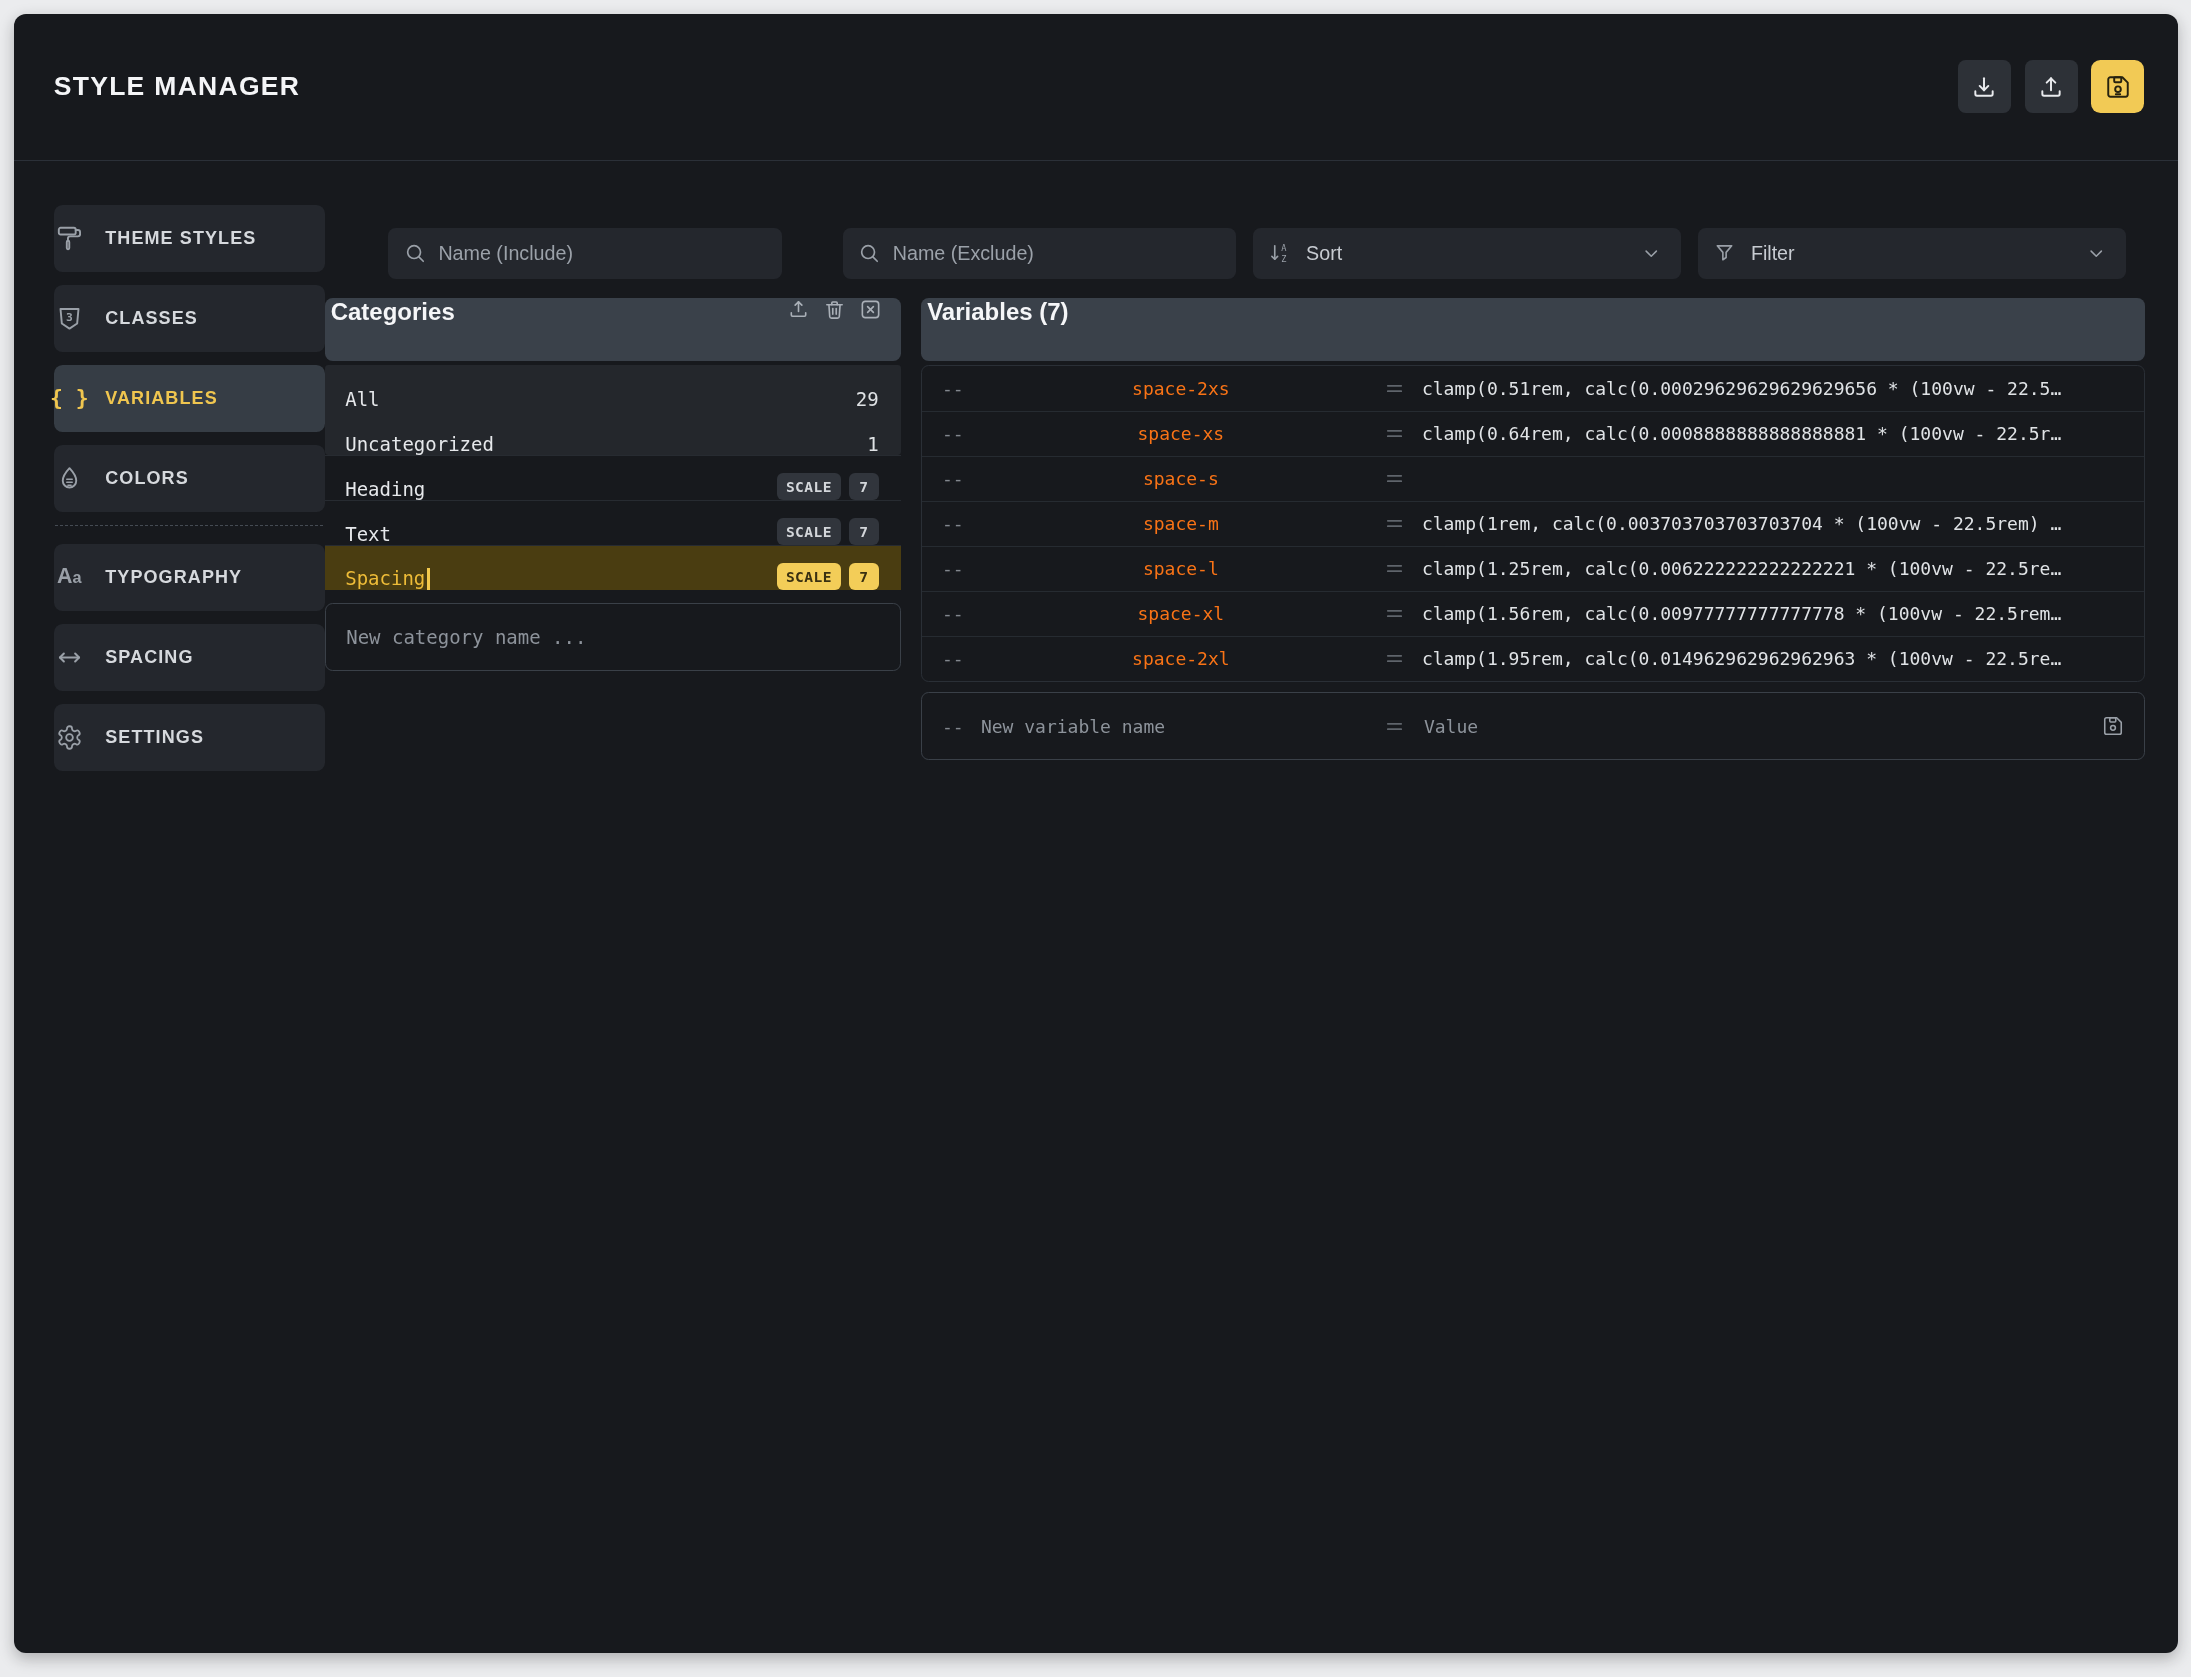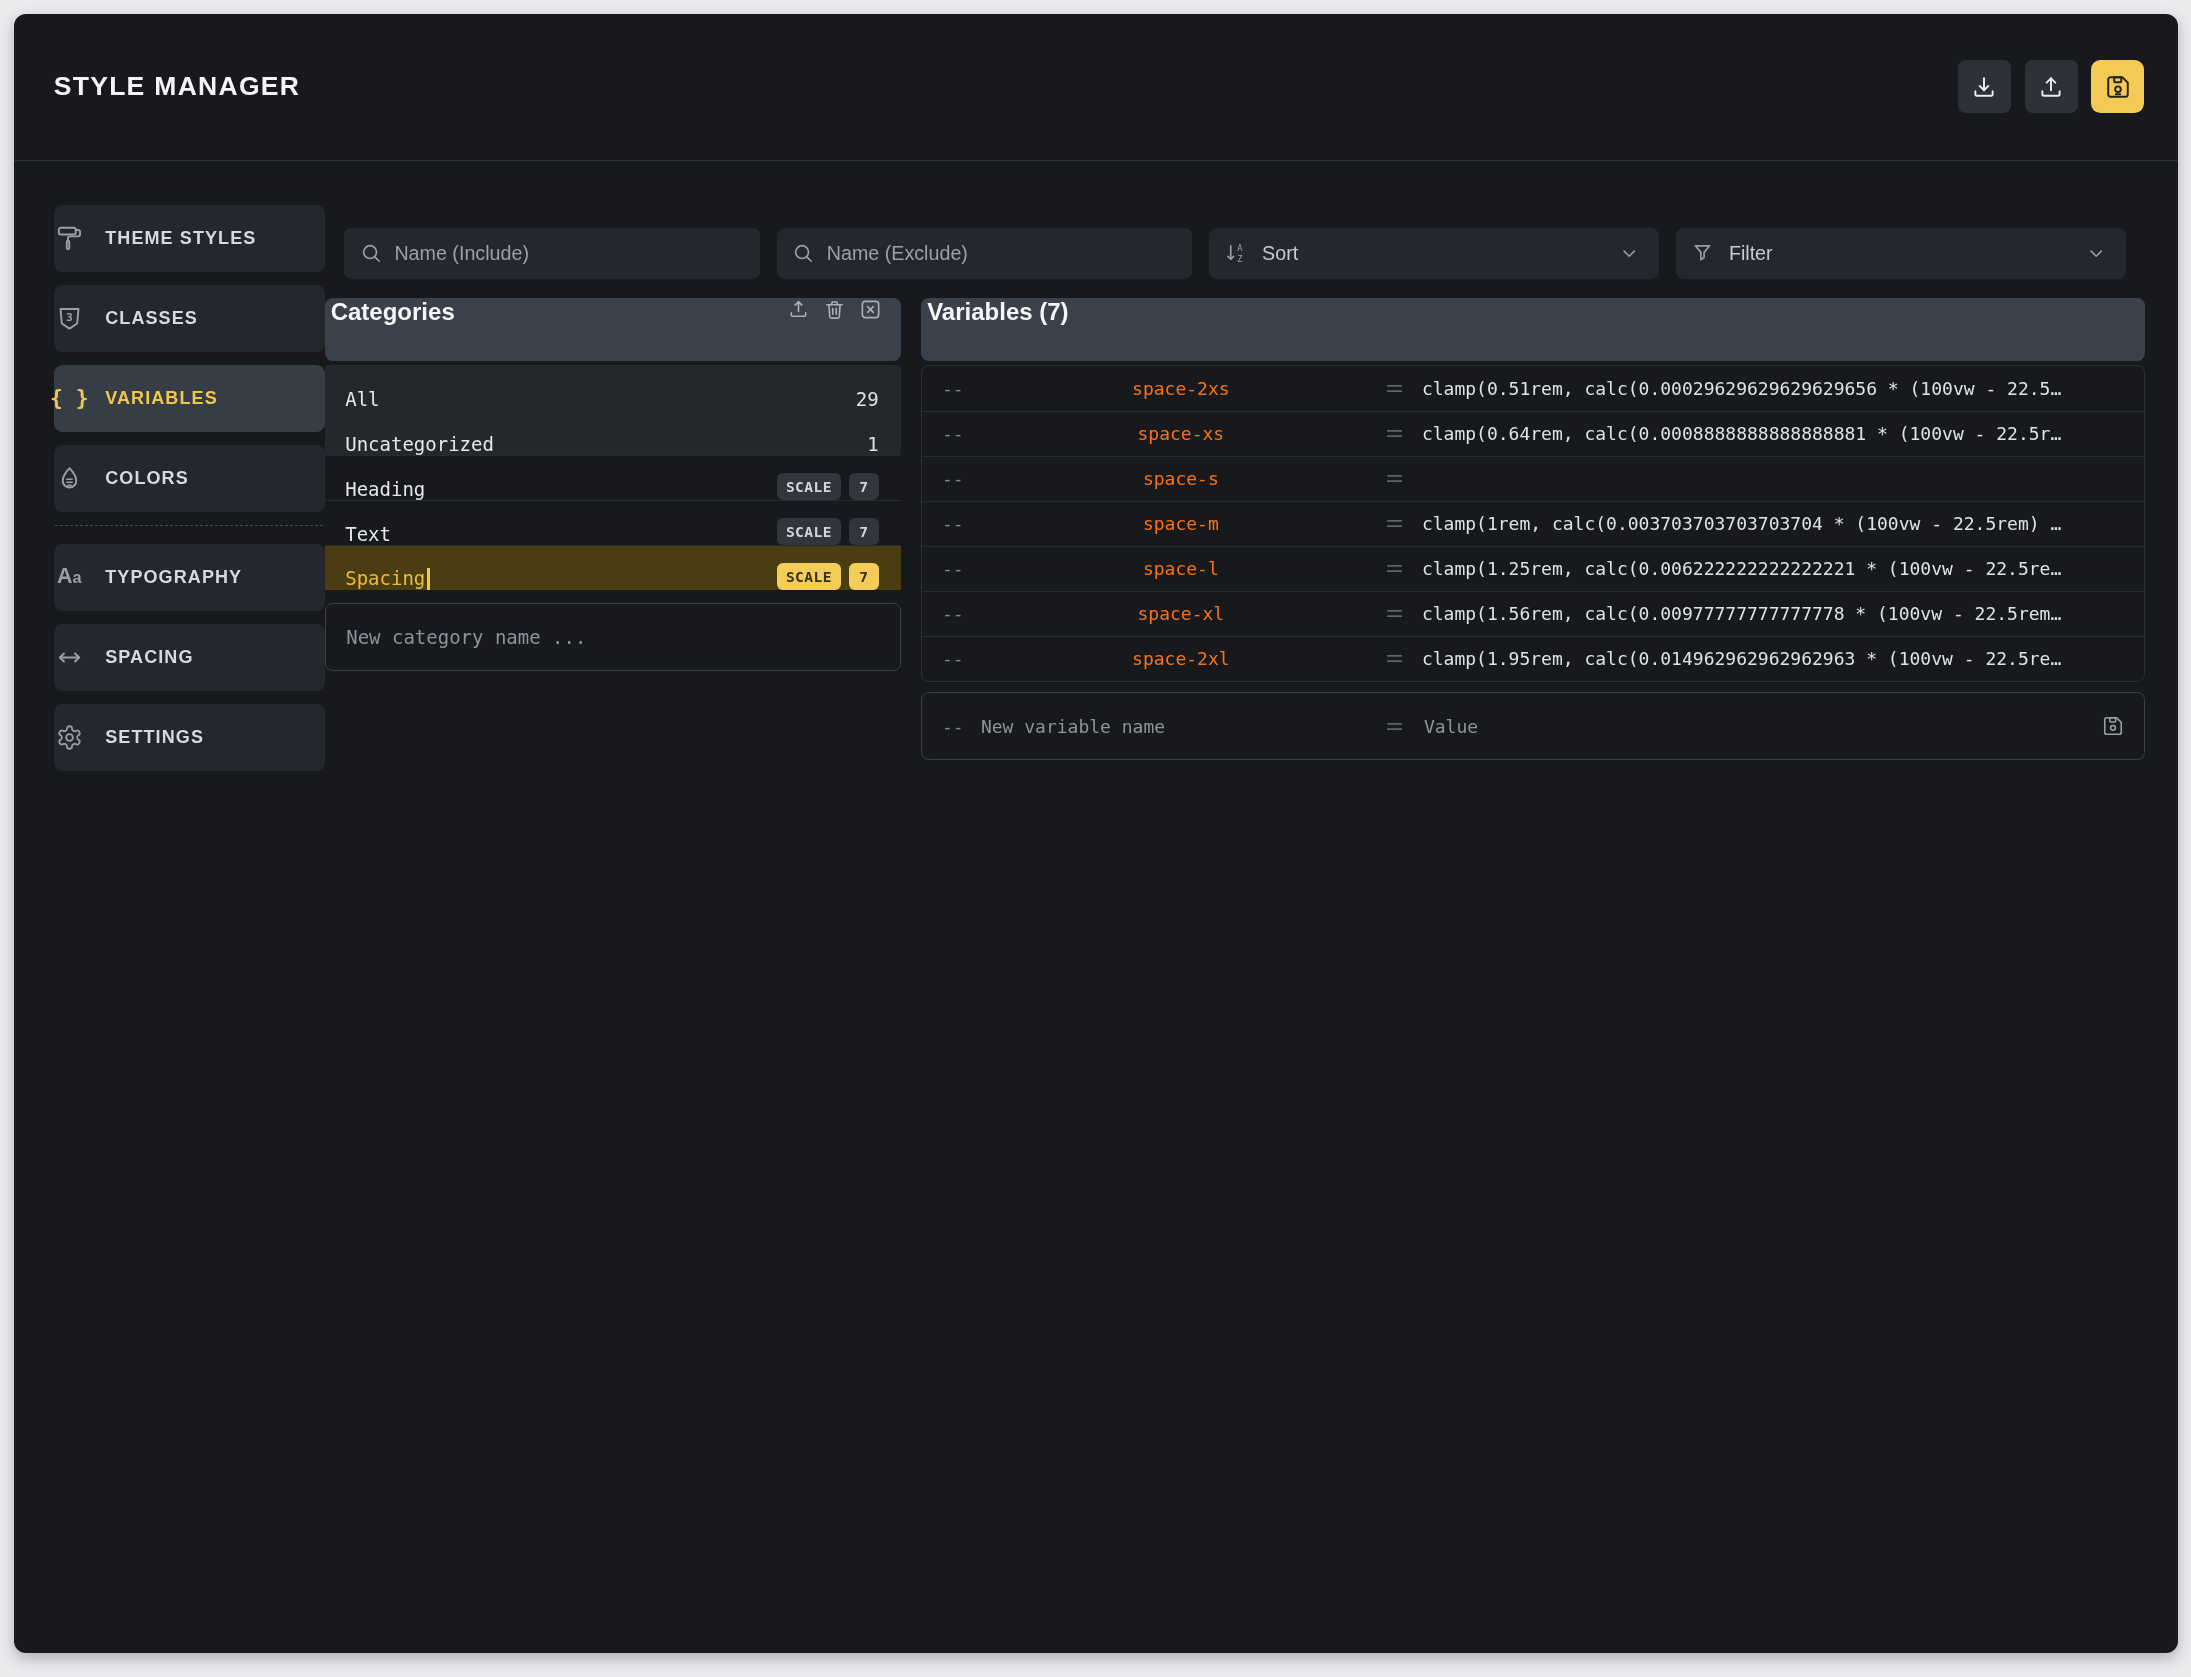--- a/index.html
+++ b/index.html
@@ -63,21 +63,21 @@
   .side-item.active .ico, .side-item.active .lbl { color:#f0c64f; }
   .ico-text { font-size:21.4px; font-weight:bold; font-family:"DejaVu Sans Mono", monospace; line-height:1; }
   .ico-text.sans { font-family:"Liberation Sans", sans-serif; }
   .side-divider { border:none; border-top:1.7px dashed #454b53; margin:6px 1.7px 18px; }
 
   
   .filter-row { display:flex; gap:17px; margin:0 19.7px 19.7px; }
   .search-box {
     flex:1; height:51px; position:relative;
     background:#24272d; border-radius:7.7px;
-    display:flex; align-items:flex-start;
+    display:flex; align-items:flex-start;margin-left:44px;
   }
   .search-box .lead {
     position:absolute; left:15.4px; top:50%; transform:translateY(-50%);
     width:22px; height:22px; color:#9aa0a8;
   }
   .search-box input {
     width:100%; height:100%;
     background:transparent; border:none; outline:none;
     padding-left:50px;
     color:#dfe2e6; font-size:19.7px;

